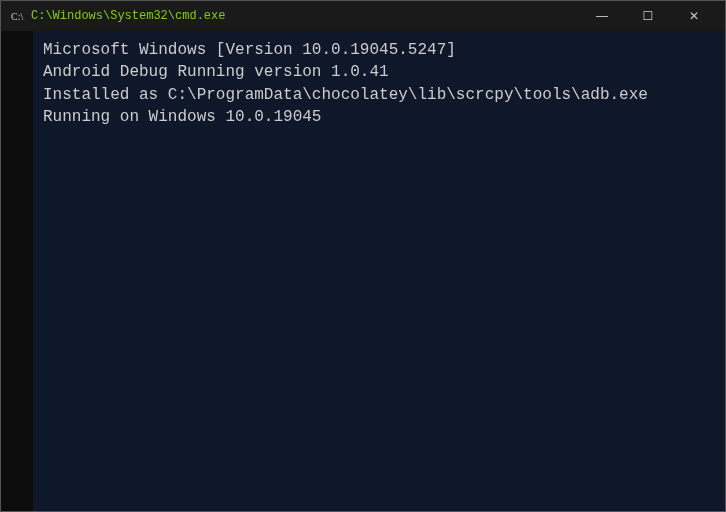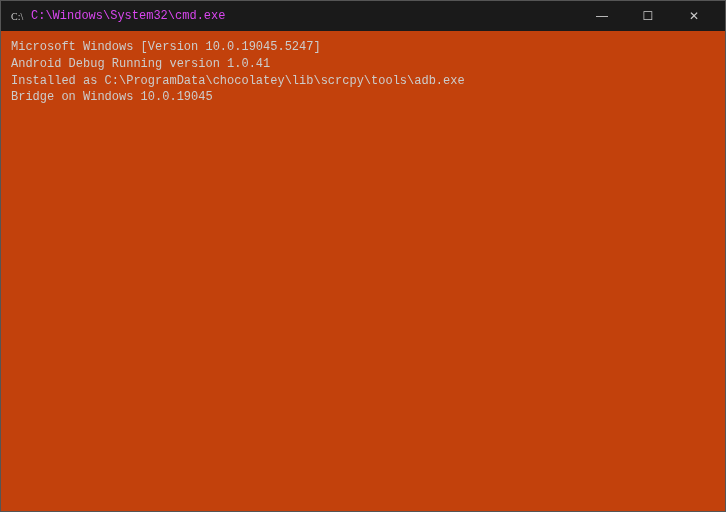--- a/index.html
+++ b/index.html
@@ -43,21 +43,21 @@
       align-items: center;
       justify-content: center;
     }
 
     .title-bar-icon svg {
       width: 14px;
       height: 14px;
     }
 
     .title-bar-text {
-      color: #d946ef;
+      color: #84cc16;
       font-size: 12px;
       flex: 1;
     }
 
     .title-bar-controls {
       display: flex;
       gap: 0;
     }
 
     .title-bar-btn {
@@ -68,26 +68,27 @@
       color: #cccccc;
       font-size: 12px;
       cursor: pointer;
       display: flex;
       align-items: center;
       justify-content: center;
     }
 
     .console-area {
       flex: 1;
-      background: #c2410c;
+      background: #0f172a;
       color: #cccccc;
-      font-size: 12px;
+      font-size: 16px;
       line-height: 1.4;
       padding: 8px 10px;
       overflow: hidden;
+      margin-left: 32px;
     }
 
     .console-line {
       white-space: pre;
       color: #cccccc;
     }
 
     .cursor {
       display: inline-block;
       background: #cccccc;
@@ -118,16 +119,16 @@
       <button class="title-bar-btn">—</button>
       <button class="title-bar-btn">☐</button>
       <button class="title-bar-btn close">✕</button>
     </div>
   </div>
   <div class="console-area" id="console-area">
   <div class="console-line">Microsoft Windows [Version 10.0.19045.5247]</div>
       <div class="console-line"></div>
       <div class="console-line">Android Debug Running version 1.0.41</div>
       <div class="console-line">Installed as C:\ProgramData\chocolatey\lib\scrcpy\tools\adb.exe</div>
-      <div class="console-line">Bridge on Windows 10.0.19045</div>
+      <div class="console-line">Running on Windows 10.0.19045</div>
       <div class="console-line"></div>
     </div>
 </div>
 
 </body></html>

